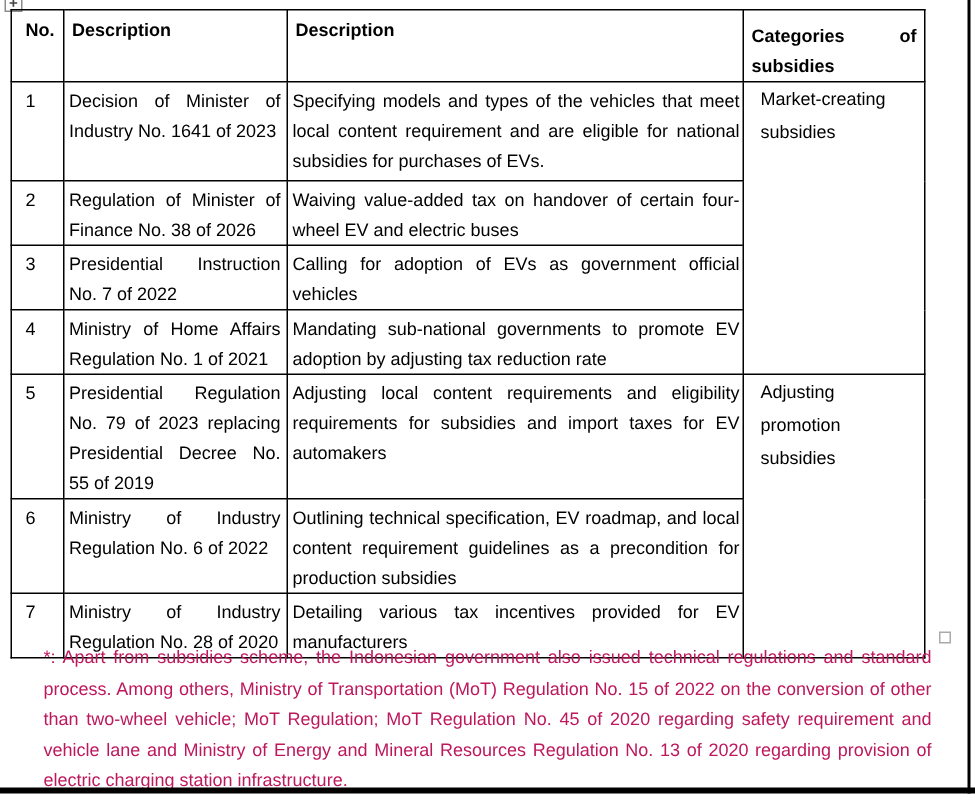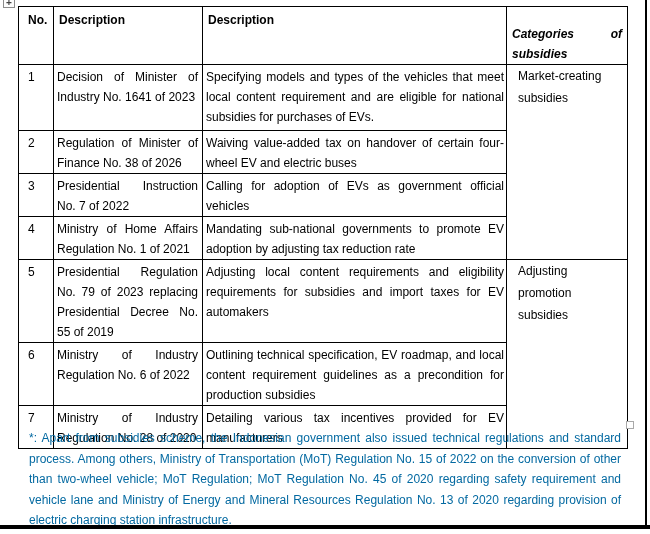--- a/index.html
+++ b/index.html
@@ -38,21 +38,21 @@
   .page-edge-right {
     position: absolute; left: 645px; top: 0; width: 2px; height: 529px;
     background: #000;
   }
   .page-edge-bottom {
     position: absolute; left: 0; top: 525px; width: 650px; height: 4px;
     background: #000;
   }
 
   table.reg-table {
-    position: absolute; left: 18px; top: 6px;
+    position: absolute; left: 7px; top: 6px;
     width: 609px;
     border-collapse: collapse;
     table-layout: fixed;
     font-size: 12px;
     line-height: 20px;
     color: #000;
   }
   .reg-table col.col-no   { width: 35px; }
   .reg-table col.col-reg  { width: 149px; }
   .reg-table col.col-desc { width: 304px; }
@@ -63,21 +63,21 @@
     vertical-align: top;
     font-weight: normal;
     overflow: hidden;
   }
   .reg-table th {
     font-weight: bold;
     text-align: left;
     padding: 3px 4px 0 5px;
   }
   .reg-table th.h-no { padding-left: 9px; }
-  .reg-table th.h-cat { text-align: justify; padding: 17px 5px 0 5px; font-style: italic; }
+  .reg-table th.h-cat { text-align: justify; padding: 7px 5px 0 5px; }
 
   .c-no   { padding: 2px 2px 0 9px; }
   .c-reg  { padding: 2px 4px 0 3px; text-align: justify; }
   .c-desc { padding: 2px 2px 0 3px; text-align: justify; }
   .c-cat  {
     padding: 0 11px;
     text-align: left;
     vertical-align: middle;
     line-height: 22px;
   }
@@ -90,21 +90,21 @@
   tr.r5 { height: 82px; }
   tr.r6 { height: 63px; }
   tr.r7 { height: 41px; }
 
   .footnote {
     position: absolute; left: 29px; top: 428px;
     width: 592px;
     font-size: 12px;
     line-height: 20.6px;
     text-align: justify;
-    color: #0369a1;
+    color: #be185d;
   }
 </style>
 </head>
 <body>
 
 <div class="screen">
 
   <div class="move-handle">
     <span>+</span>
   </div>

